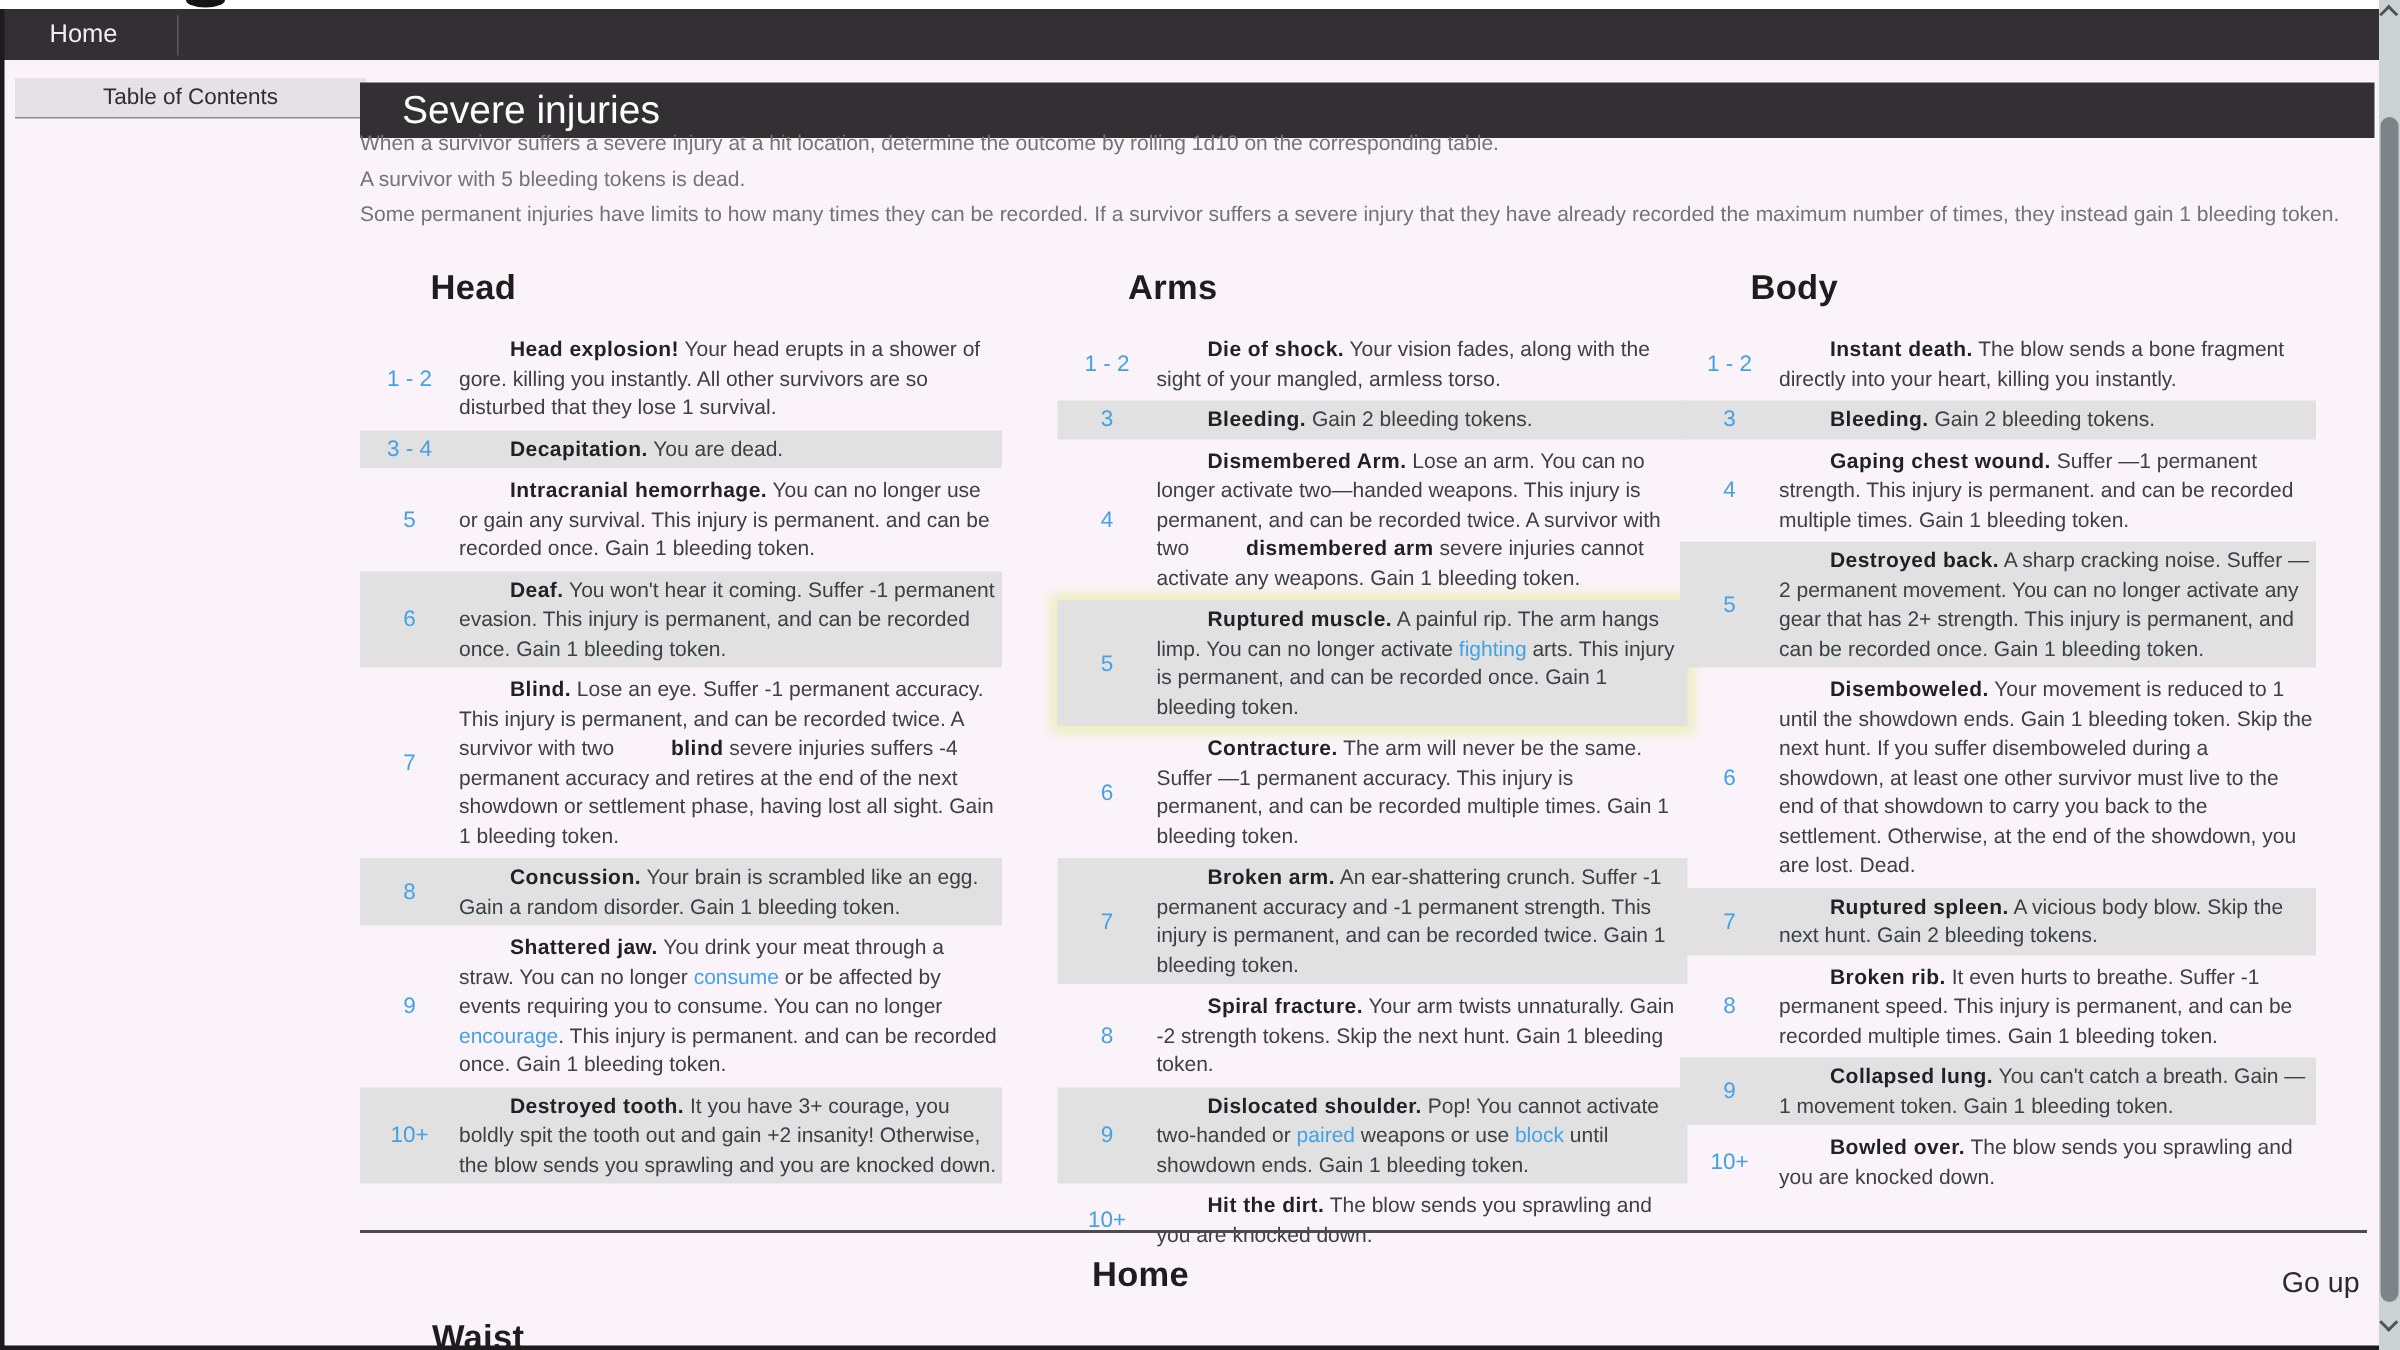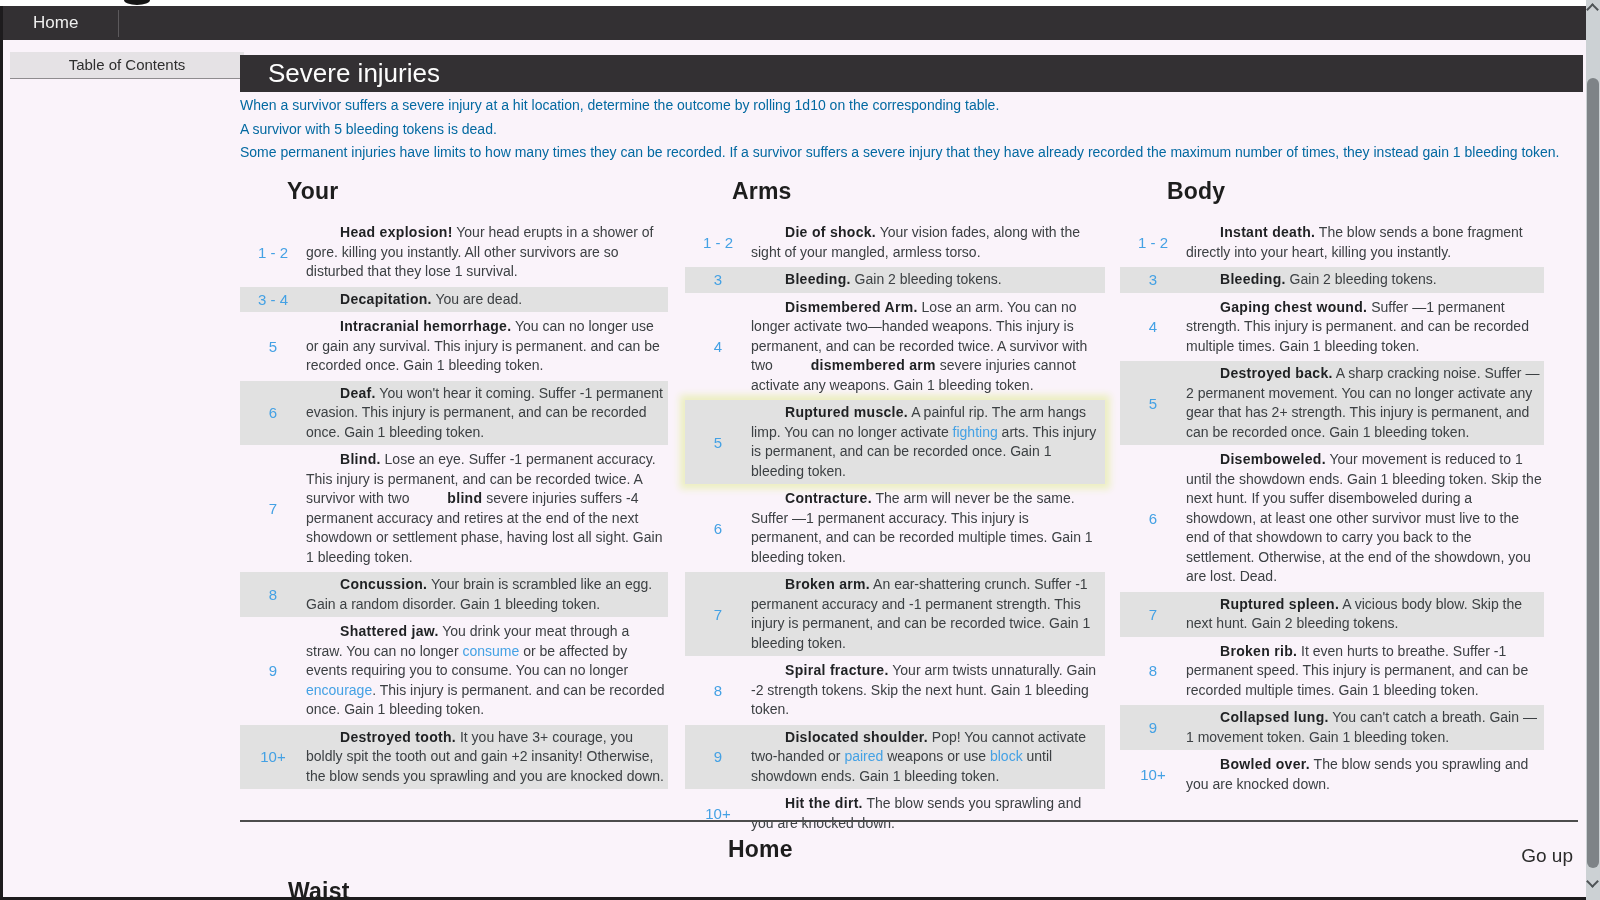--- a/index.html
+++ b/index.html
@@ -16,25 +16,25 @@
   .bottom-edge{position:absolute;left:0;top:897px;width:1600px;height:3px;background:#1d1b1d;}
   .toc-btn{
     position:absolute;left:10px;top:52px;width:234px;height:26px;
     background:#e5e2e5;border-bottom:1px solid #8f8c8f;
     color:#2e2e2e;font-size:15px;text-align:center;line-height:26px;cursor:pointer;
   }
   .title-bar{
     position:absolute;left:240px;top:55px;width:1343px;height:37px;background:#333033;
     color:#fdfdfd;font-size:26px;display:flex;align-items:center;padding-left:28px;box-sizing:border-box;
   }
-  .intro{position:absolute;left:240px;top:98px;width:1336px;font-size:14px;color:#0369a1;}
+  .intro{position:absolute;left:240px;top:88px;width:1336px;font-size:14px;color:#737373;}
   .intro p{margin:0 0 9px 0;line-height:14.5px;}
   .col{position:absolute;top:178px;}
   #col-0{left:240px;width:428px;}
-  #col-1{left:685px;width:420px;}
+  #col-1{left:705px;width:420px;}
   #col-2{left:1120px;width:424px;}
   .col-heading{font-size:23px;font-weight:700;color:#1d1d1d;padding-left:47px;margin-bottom:15px;letter-spacing:.2px;}
   .row{display:flex;padding:3px 0;margin:2px 0;}
   .row.shaded{background:#e1e1e1;}
   .row.highlight{background:#e1e1e1;box-shadow:0 0 7px 5px #ecefc1;}
   .roll{flex:0 0 66px;width:66px;text-align:center;color:#44a1e4;font-size:15px;align-self:center;}
   .desc{flex:1;font-size:14px;line-height:19.5px;color:#3c4043;padding-right:2px;}
   .desc b{color:#1f2123;letter-spacing:.3px;padding-left:34px;}
   .desc a.inline-link{color:#44a1e4;text-decoration:none;cursor:pointer;}
   .divider{position:absolute;left:240px;top:820px;width:1338px;height:2px;background:#4c4c4c;}
@@ -66,21 +66,21 @@
 
 <div class="title-bar">Severe injuries</div>
 
 <div class="intro">
   <p>When a survivor suffers a severe injury at a hit location, determine the outcome by rolling 1d10 on the corresponding table.</p>
   <p>A survivor with 5 bleeding tokens is dead.</p>
   <p>Some permanent injuries have limits to how many times they can be recorded. If a survivor suffers a severe injury that they have already recorded the maximum number of times, they instead gain 1 bleeding token.</p>
 </div>
 
 <div class="col" id="col-0">
-    <div class="col-heading">Your</div>
+    <div class="col-heading">Head</div>
     <div class="row">
       <span class="roll">1 - 2</span>
       <div class="desc"><b>Head explosion!</b><span> Your head erupts in a shower of gore. killing you instantly. All other survivors are so disturbed that they lose 1 survival.</span></div>
     </div>
     <div class="row shaded">
       <span class="roll">3 - 4</span>
       <div class="desc"><b>Decapitation.</b><span> You are dead.</span></div>
     </div>
     <div class="row">
       <span class="roll">5</span>

